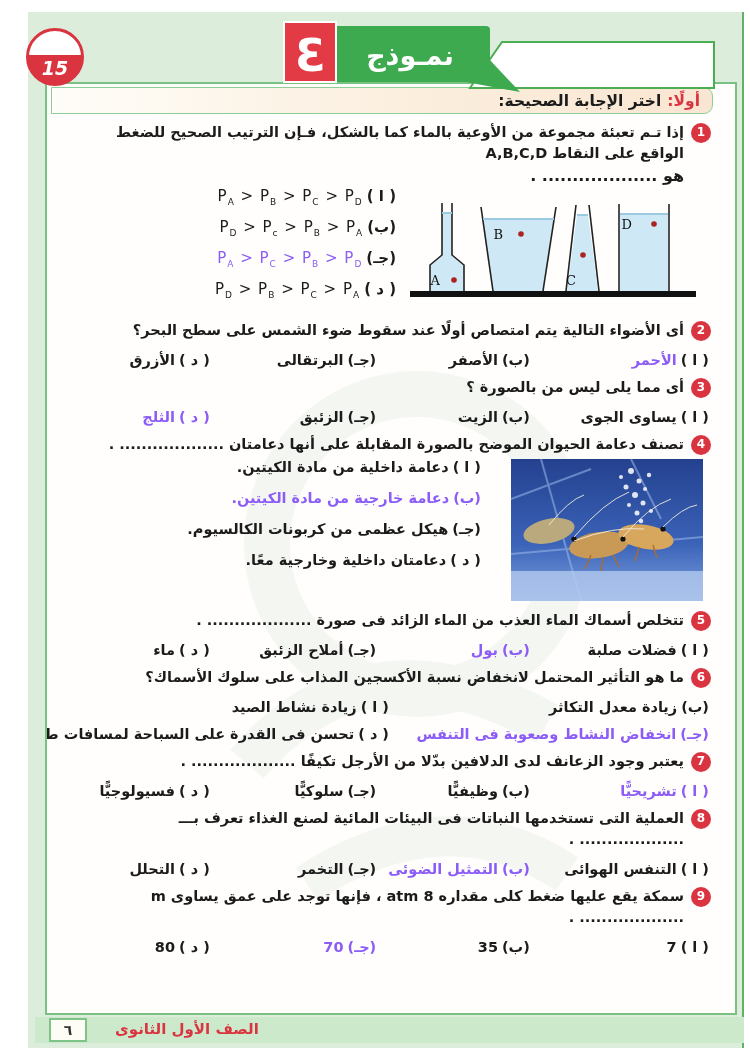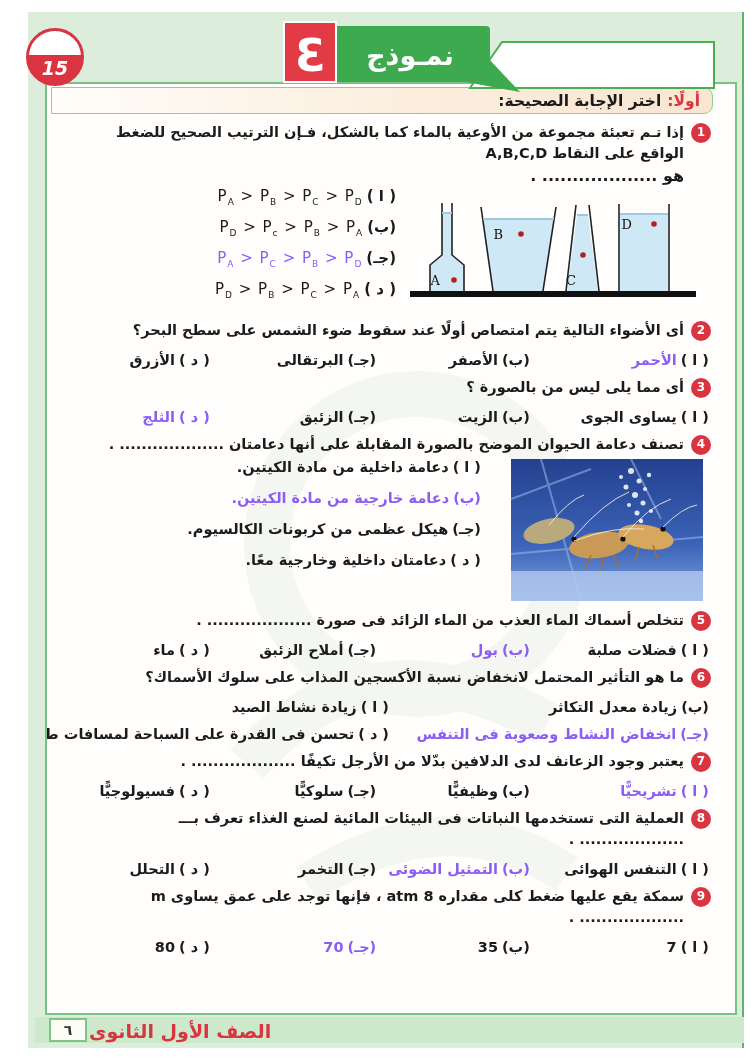--- a/index.html
+++ b/index.html
@@ -55,22 +55,22 @@
   .q4-body { display:flex; flex-direction:row; margin-top:4px; }
   .q4-opts { flex:1 1 auto; padding-right:20px; }
   .q4-opts .opt { display:block; margin-bottom:15px; font-size:14.5px; font-weight:bold; }
   .shrimp { flex:0 0 auto; width:192px; height:142px; margin-right:8px; margin-left:10px; }
   
   .footer-strip { position:absolute; left:35px; top:1017px; width:709px; height:26px;
     background:#cde9cb; }
   .footer-pagebox { position:absolute; left:14px; top:1px; width:38px; height:24px;
     background:#fdfdf6; border:2px solid #7ec489; display:flex; align-items:center;
     justify-content:center; font-size:14px; font-weight:bold; color:#333; }
-  .footer-grade { position:absolute; left:54px; top:3px; color:#d93440;
-    font-size:19px; font-weight:bold; direction:rtl; }
+  .footer-grade { position:absolute; left:80px; top:3px; color:#d93440;
+    font-size:15px; font-weight:bold; direction:rtl; }
 </style>
 </head>
 <body>
 
 <div class="page-bg"></div>
 
 <div class="badge15">
   <span>15</span>
 </div>
 

